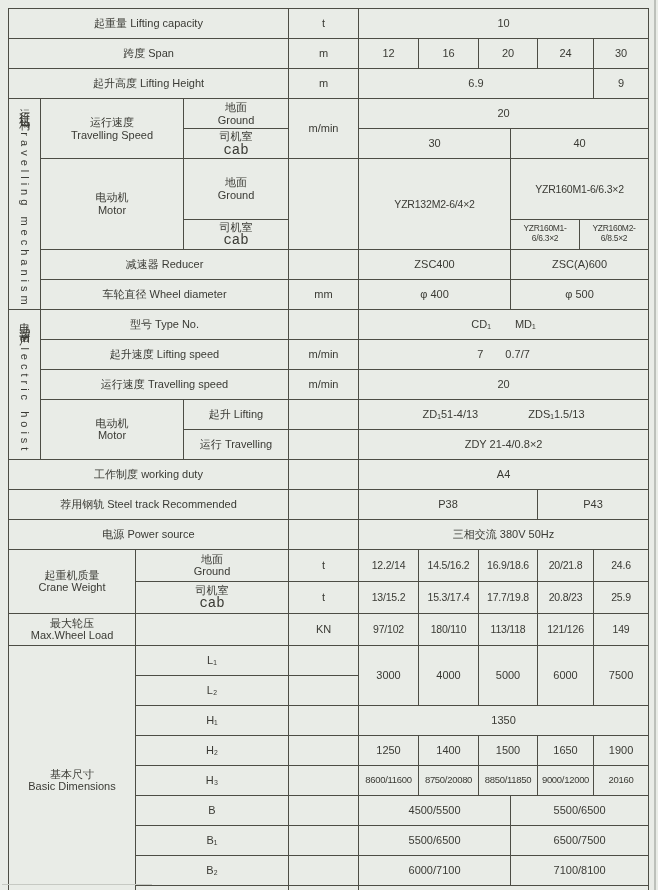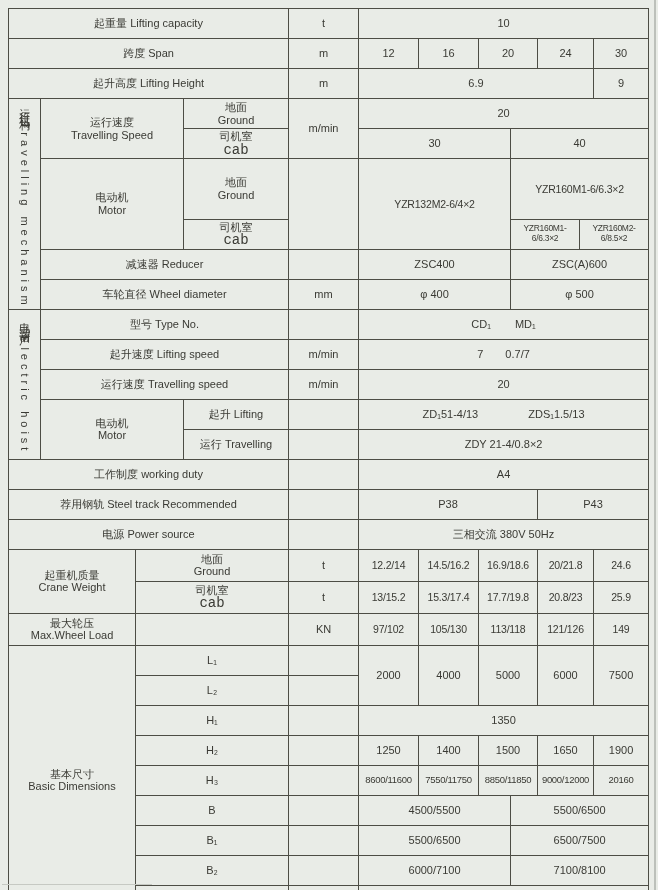--- a/index.html
+++ b/index.html
@@ -245,34 +245,34 @@
 </tr>
 
 <tr class="tall">
   <td colspan="2" class="two-line">
     <div>最大轮压</div>
     <div>Max.Wheel Load</div>
   </td>
   <td colspan="2"></td>
   <td>KN</td>
   <td class="num">97/102</td>
-  <td class="num">105/130</td>
+  <td class="num">180/110</td>
   <td colspan="2" class="num">113/118</td>
   <td colspan="2" class="num">121/126</td>
   <td class="num">149</td>
 </tr>
 
 <tr>
   <td colspan="2" rowspan="9" class="two-line">
     <div>基本尺寸</div>
     <div>Basic  Dimensions</div>
   </td>
   <td colspan="2">L₁</td>
   <td></td>
-  <td rowspan="2">2000</td>
+  <td rowspan="2">3000</td>
   <td rowspan="2">4000</td>
   <td colspan="2" rowspan="2">5000</td>
   <td colspan="2" rowspan="2">6000</td>
   <td rowspan="2">7500</td>
 </tr>
 
 <tr>
   <td colspan="2">L₂</td>
   <td></td>
 </tr>
@@ -290,21 +290,21 @@
   <td>1400</td>
   <td colspan="2">1500</td>
   <td colspan="2">1650</td>
   <td>1900</td>
 </tr>
 
 <tr>
   <td colspan="2">H₃</td>
   <td></td>
   <td class="num-xs">8600/11600</td>
-  <td class="num-xs">7550/11750</td>
+  <td class="num-xs">8750/20080</td>
   <td colspan="2" class="num-xs">8850/11850</td>
   <td colspan="2" class="num-xs">9000/12000</td>
   <td class="num-xs">20160</td>
 </tr>
 
 <tr>
   <td colspan="2">B</td>
   <td></td>
   <td colspan="3">4500/5500</td>
   <td colspan="4">5500/6500</td>

